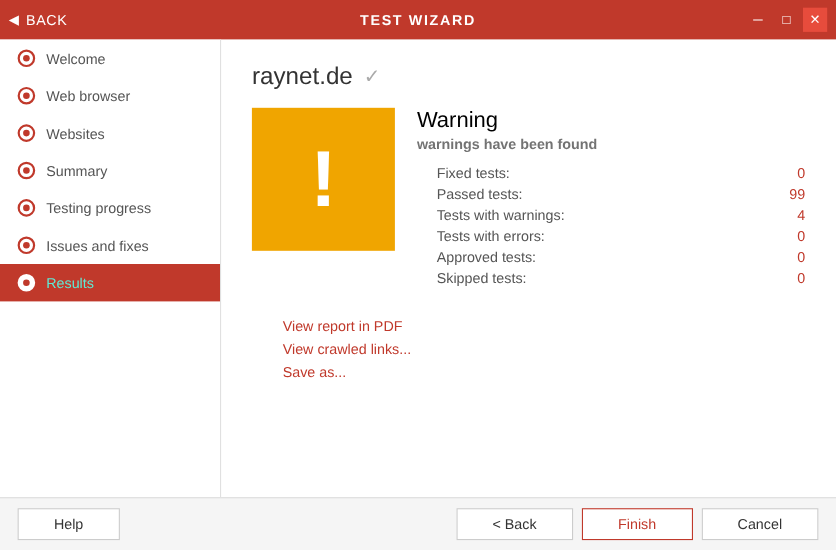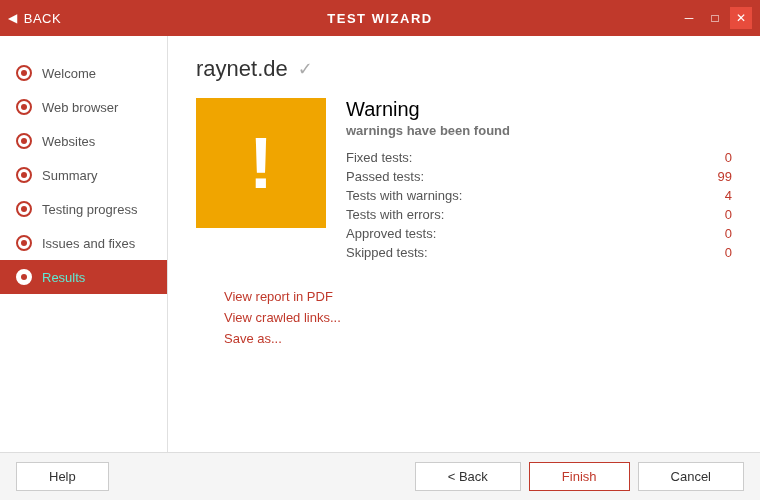--- a/index.html
+++ b/index.html
@@ -68,24 +68,24 @@
     
     .main-container {
       display: flex;
       flex: 1;
       overflow: hidden;
       background: white;
     }
 
     
     .sidebar {
-      width: 168px;
+      width: 201px;
       background: white;
       border-right: 1px solid #e0e0e0;
-      padding: 20px 0;
+      padding: 0 0;
       flex-shrink: 0;
     }
     .sidebar-item {
       display: flex;
       align-items: center;
       gap: 10px;
       padding: 9px 16px;
       cursor: pointer;
       color: #555;
       font-size: 13px;
@@ -196,20 +196,21 @@
       color: #555;
     }
     .stat-row .stat-value {
       color: #c0392b;
       font-weight: 500;
       min-width: 40px;
       text-align: right;
     }
     .stat-row .stat-label {
       flex: 1;
+      margin-left: 18px;
     }
 
     .links-section {
       margin-top: 10px;
     }
     .action-link {
       display: block;
       color: #c0392b;
       text-decoration: none;
       padding: 3px 0;

